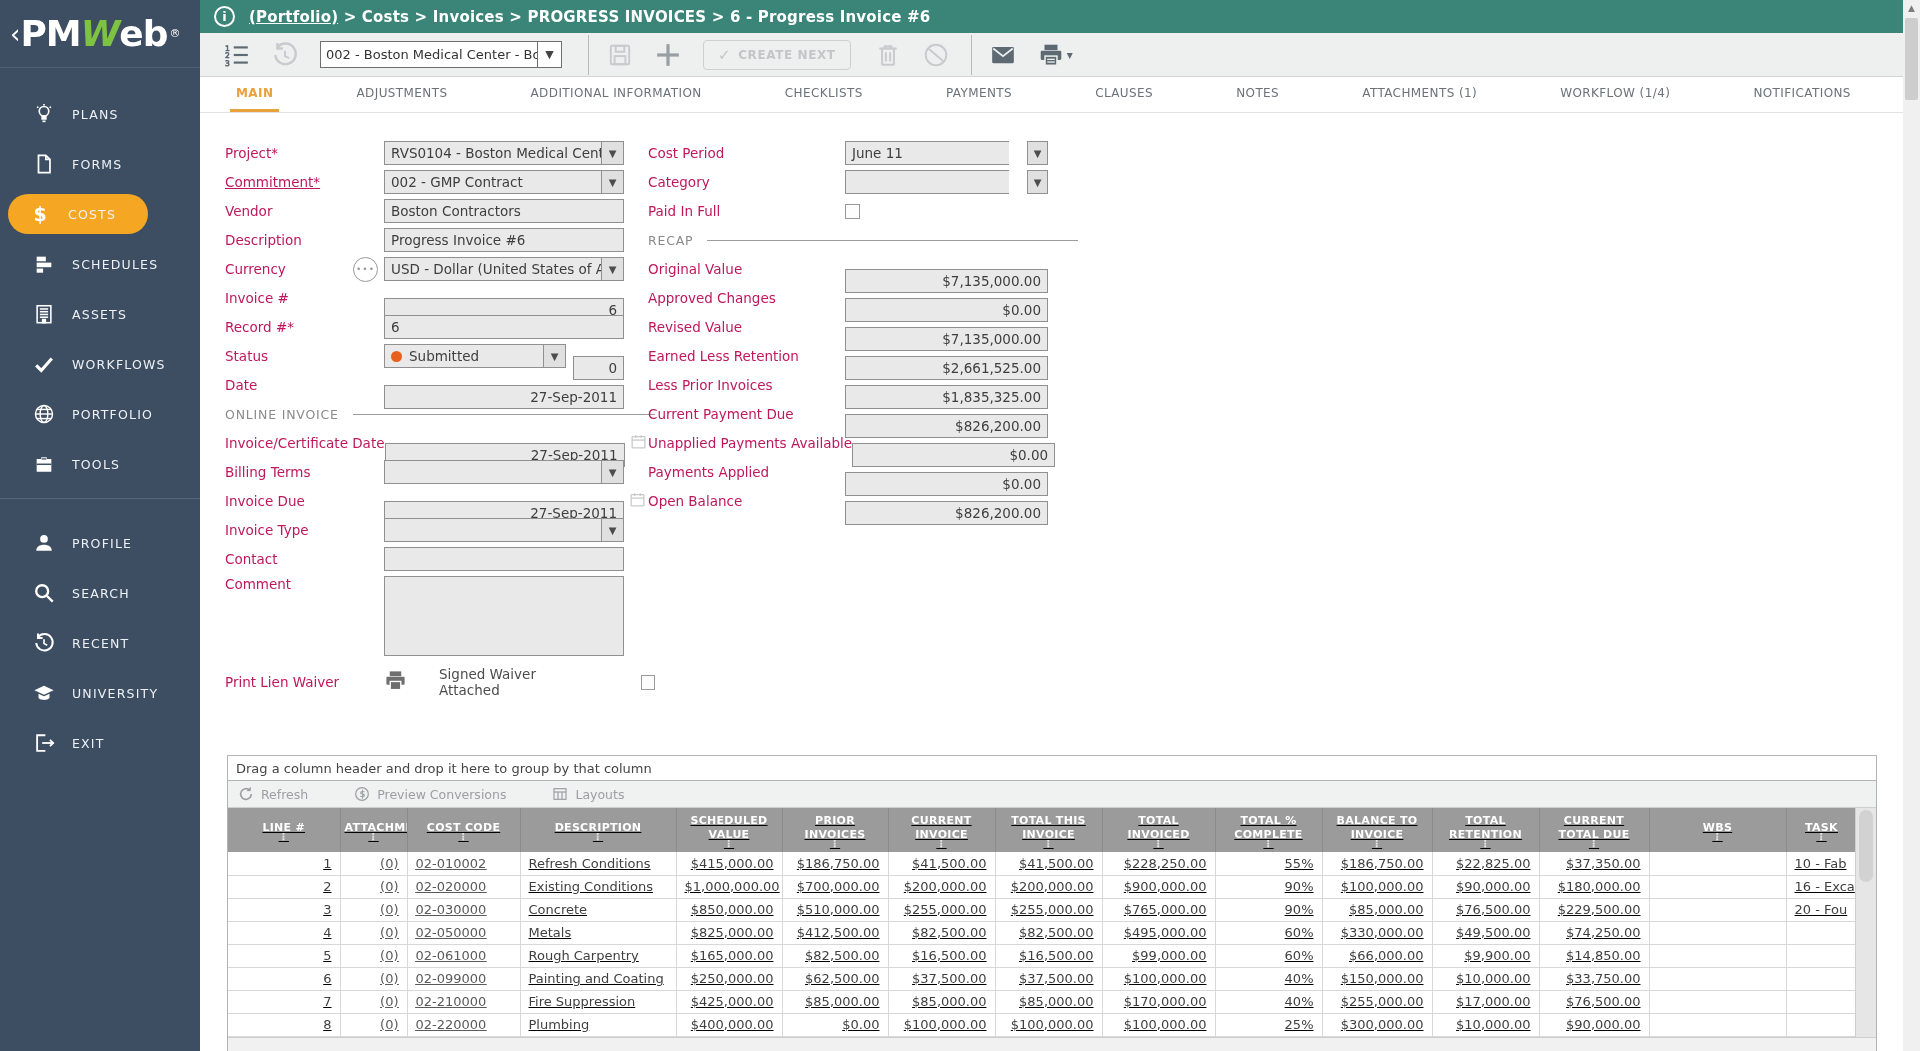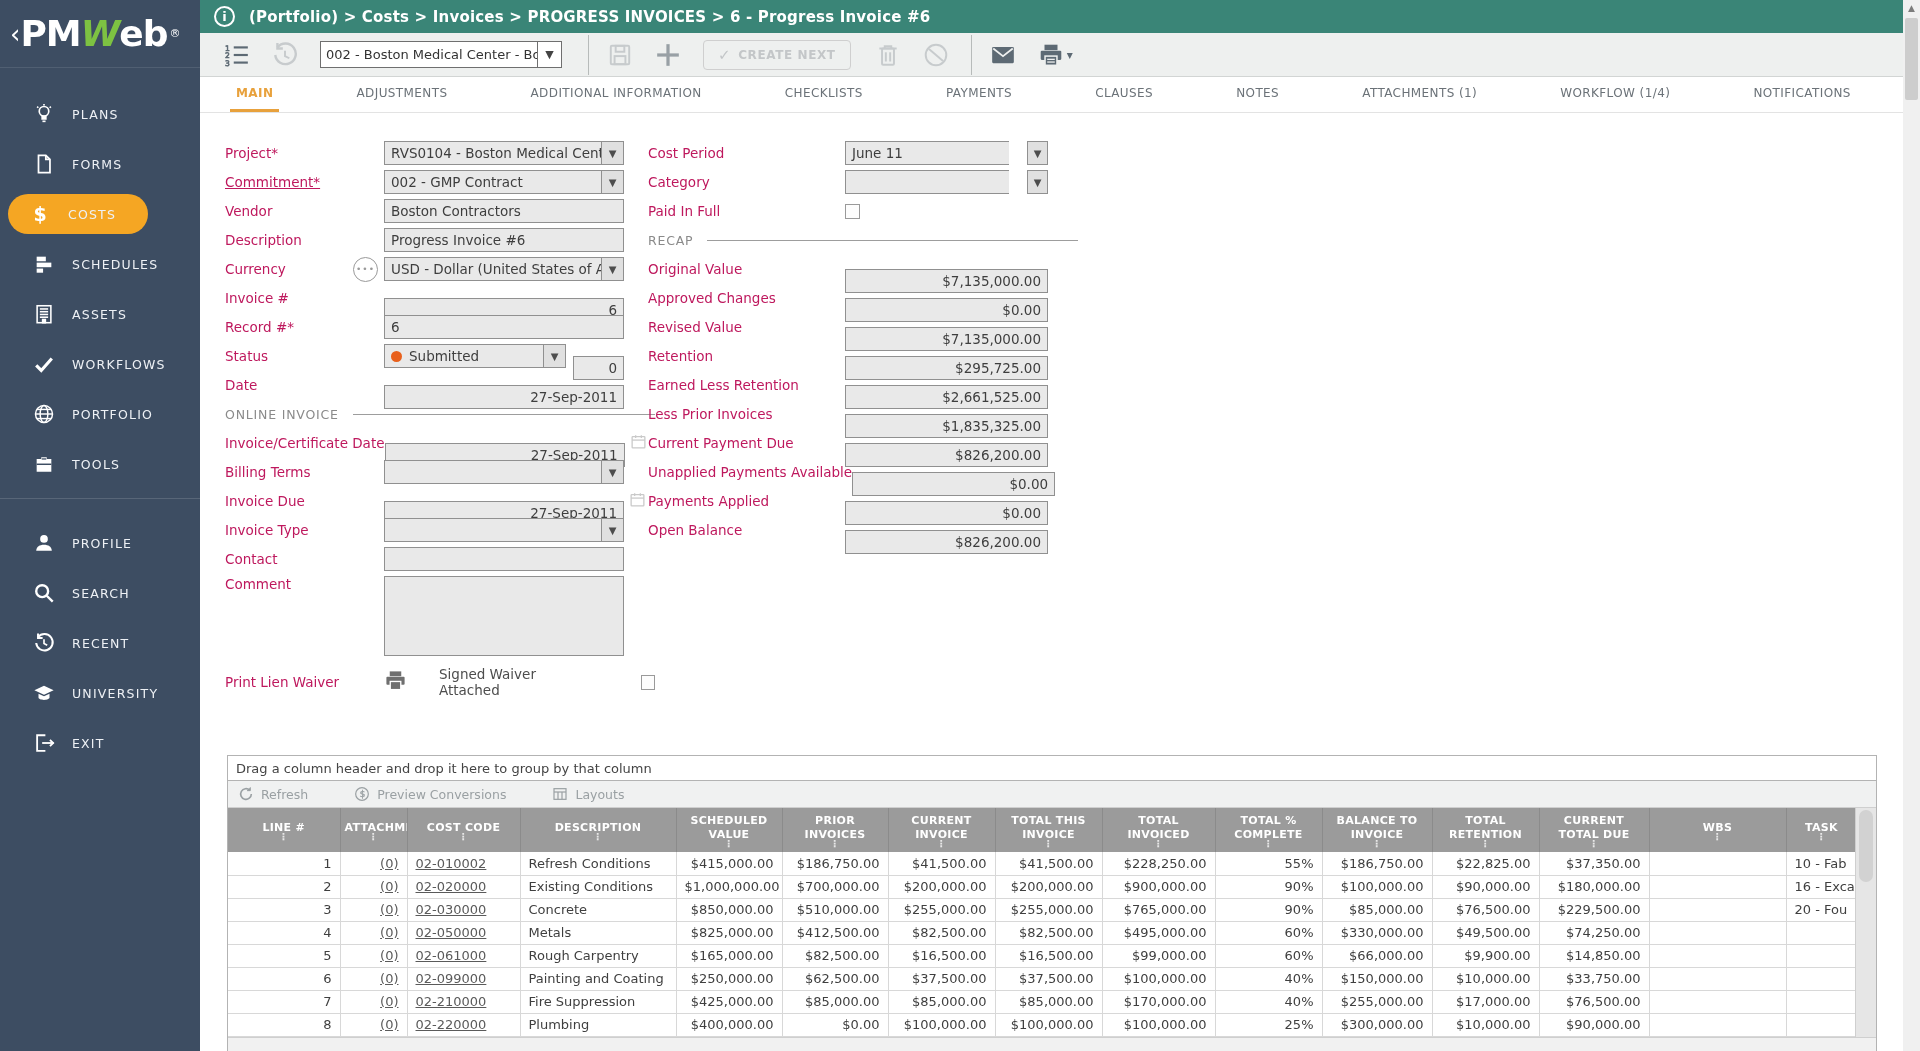--- a/index.html
+++ b/index.html
@@ -22,21 +22,21 @@
   .txt-ic { font-size:19px; font-weight:bold; color:#fff; }
   .side-item.active { background:#f5a623; border-radius:22px; width:140px; margin-left:8px; padding-left:20px; }
   .side-divider { border-top:1px solid rgba(255,255,255,.14); margin:14px 0 24px 0; }
 
   
   .main { position:absolute; left:200px; top:0; width:1703px; height:1051px; }
   .topbar { height:33px; background:#3a8577; display:flex; align-items:center; padding-left:14px; color:#fff; }
   .info-ic { width:21px; height:21px; border:2px solid #fff; border-radius:50%; display:flex;
              align-items:center; justify-content:center; font-size:13px; font-weight:bold; margin-right:14px; flex:0 0 auto;}
   .crumb { font-size:15px; font-weight:bold; letter-spacing:.2px; white-space:nowrap; }
-  .crumb .plink { cursor:pointer; }
+  .crumb .plink { text-decoration:underline; cursor:pointer; }
 
   
   .toolbar { height:44px; background:#eef0ef; border-bottom:1px solid #d2d5d4; display:flex; align-items:center; padding-left:24px; }
   .tbtn { display:flex; align-items:center; justify-content:center; cursor:pointer; margin-right:22px; }
   .tbtn svg { width:26px; height:26px; }
   .ic-dark { color:#5d6a74; } .ic-mid { color:#98a0a5; } .ic-light { color:#c7cbcd; }
   .rec-select { display:flex; height:27px; margin-right:26px; }
   .rec-select .rs-text { width:218px; background:#fff; border:1px solid #6f6f6f; font-size:13px; color:#333;
                          display:flex; align-items:center; padding:0 5px; white-space:nowrap; overflow:hidden; }
   .rec-select .rs-btn { width:24px; background:#fff; border:1px solid #6f6f6f; border-left:none; color:#444;
@@ -94,21 +94,21 @@
   
   .grid { position:absolute; left:27px; top:642px; width:1650px; border:1px solid #b3b3b3; }
   .groupby { height:25px; background:#fff; border-bottom:1px solid #b3b3b3; display:flex; align-items:center;
              padding-left:8px; font-size:13px; color:#444; }
   .gtoolbar { height:27px; background:#f0f1f1; border-bottom:1px solid #cfcfcf; display:flex; 
               padding-left:10px; color:#9aa0a3; font-size:12.5px; }
   .gtb { display:flex; align-items:center; margin-right:46px; cursor:pointer; }
   .gtb svg { width:16px; height:16px; margin-right:7px; }
   .grid-body { display:flex; }
   .gtable-wrap { width:1629px; overflow:hidden; }
-  table.gtable { table-layout:fixed; border-collapse:collapse; width:1629px; }
+  table.gtable { table-layout:fixed; border-collapse:collapse; width:1629px;text-decoration:underline; }
   .gtable th { background:#9b9b9b; color:#fff; font-size:11px; font-weight:bold; letter-spacing:.3px;
                height:44px; border-right:1px solid #8b8b8b; vertical-align:middle; text-align:center;
                padding:2px 4px; overflow:hidden; position:relative; line-height:1.3; }
   .th-menu { color:#e8e8e8; font-size:10px; display:block; line-height:4px; }
   .gtable td { height:23px; border-right:1px solid #d8d8d8; border-bottom:1px solid #d8d8d8;
                font-size:13px; color:#3f3f3f; padding:0 8px; white-space:nowrap; overflow:hidden; background:#fff; }
   .gtable td.al-r { text-align:right; } .gtable td.al-l { text-align:left; }
   .glink { color:#5a5a5a; text-decoration:underline; cursor:pointer; }
   .gvscroll { width:21px; background:#e6e6e6; border-left:1px solid #cfcfcf; position:relative; }
   .gvthumb { position:absolute; top:2px; left:3px; width:14px; height:72px; background:#d2d2d2; border-radius:7px; }
@@ -499,24 +499,20 @@
             <span class="flabel">Original Value</span>
             <span class="field w-right num">$7,135,000.00</span>
           </div>
           <div class="frow">
             <span class="flabel">Approved Changes</span>
             <span class="field w-right num">$0.00</span>
           </div>
           <div class="frow">
             <span class="flabel">Revised Value</span>
             <span class="field w-right num">$7,135,000.00</span>
-          </div>
-          <div class="frow">
-            <span class="flabel">Retention</span>
-            <span class="field w-right num">$295,725.00</span>
           </div>
           <div class="frow">
             <span class="flabel">Earned Less Retention</span>
             <span class="field w-right num">$2,661,525.00</span>
           </div>
           <div class="frow">
             <span class="flabel">Less Prior Invoices</span>
             <span class="field w-right num">$1,835,325.00</span>
           </div>
           <div class="frow">

